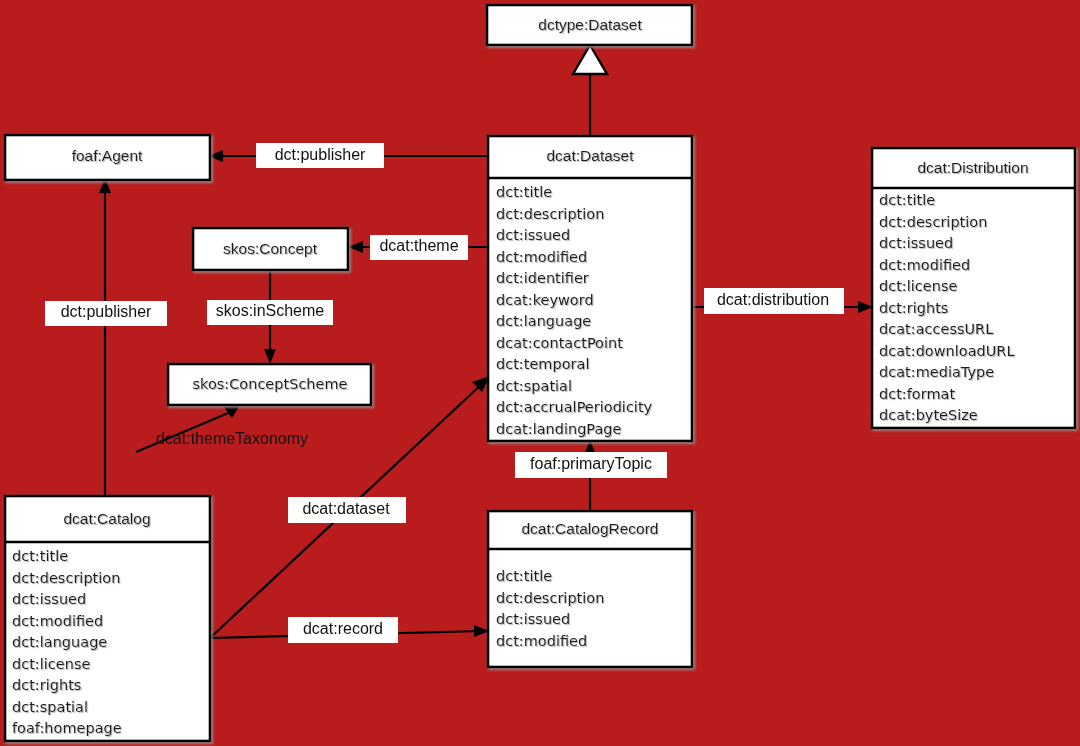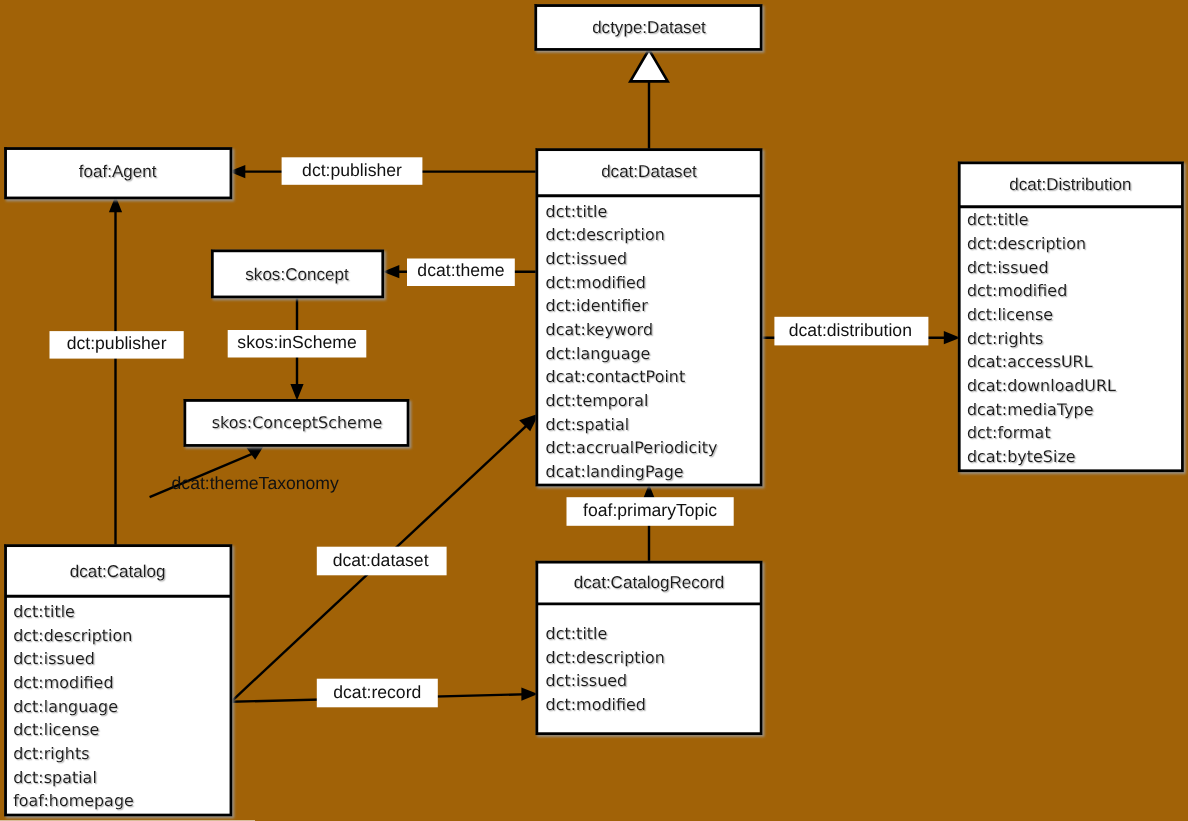--- a/index.html
+++ b/index.html
@@ -10,21 +10,21 @@
   body {
     width: 1080px;
     height: 746px;
     font-family: "Liberation Sans", sans-serif;
     overflow: hidden;
   }
   #diagram-root {
     position: relative;
     width: 1080px;
     height: 746px;
-    background: #a16207;
+    background: #b91c1c;
   }
   svg#uml-canvas {
     display: block;
     width: 1080px;
     height: 746px;
   }
   .cls-box {
     fill: #ffffff;
     stroke: #000000;
     stroke-width: 2.6;

